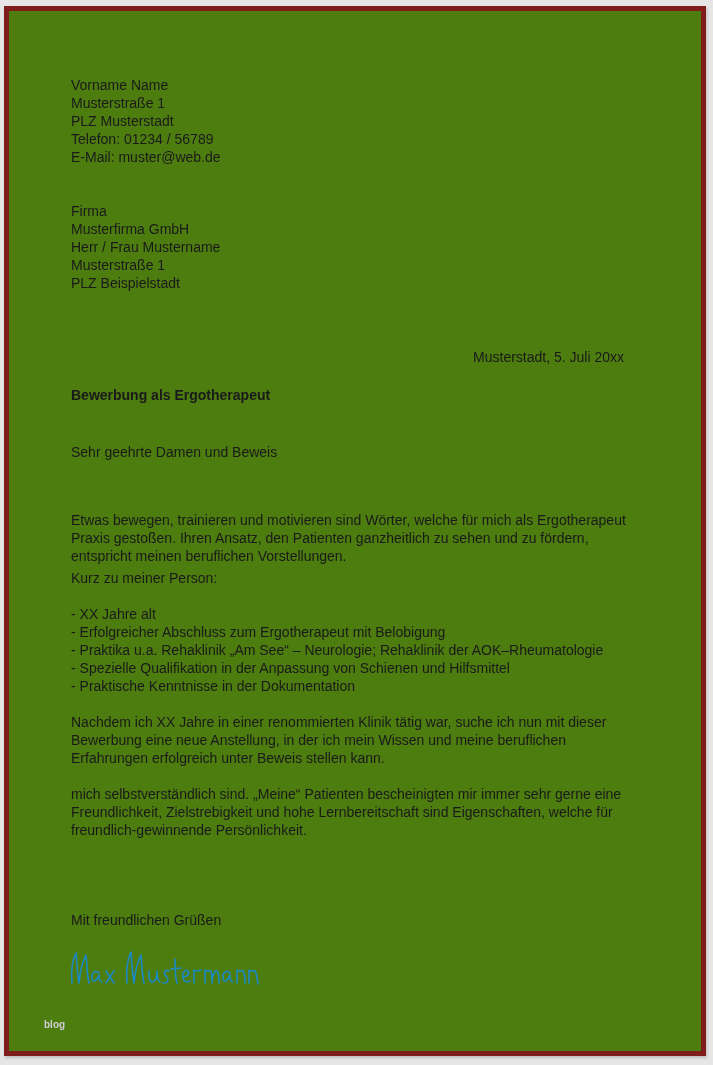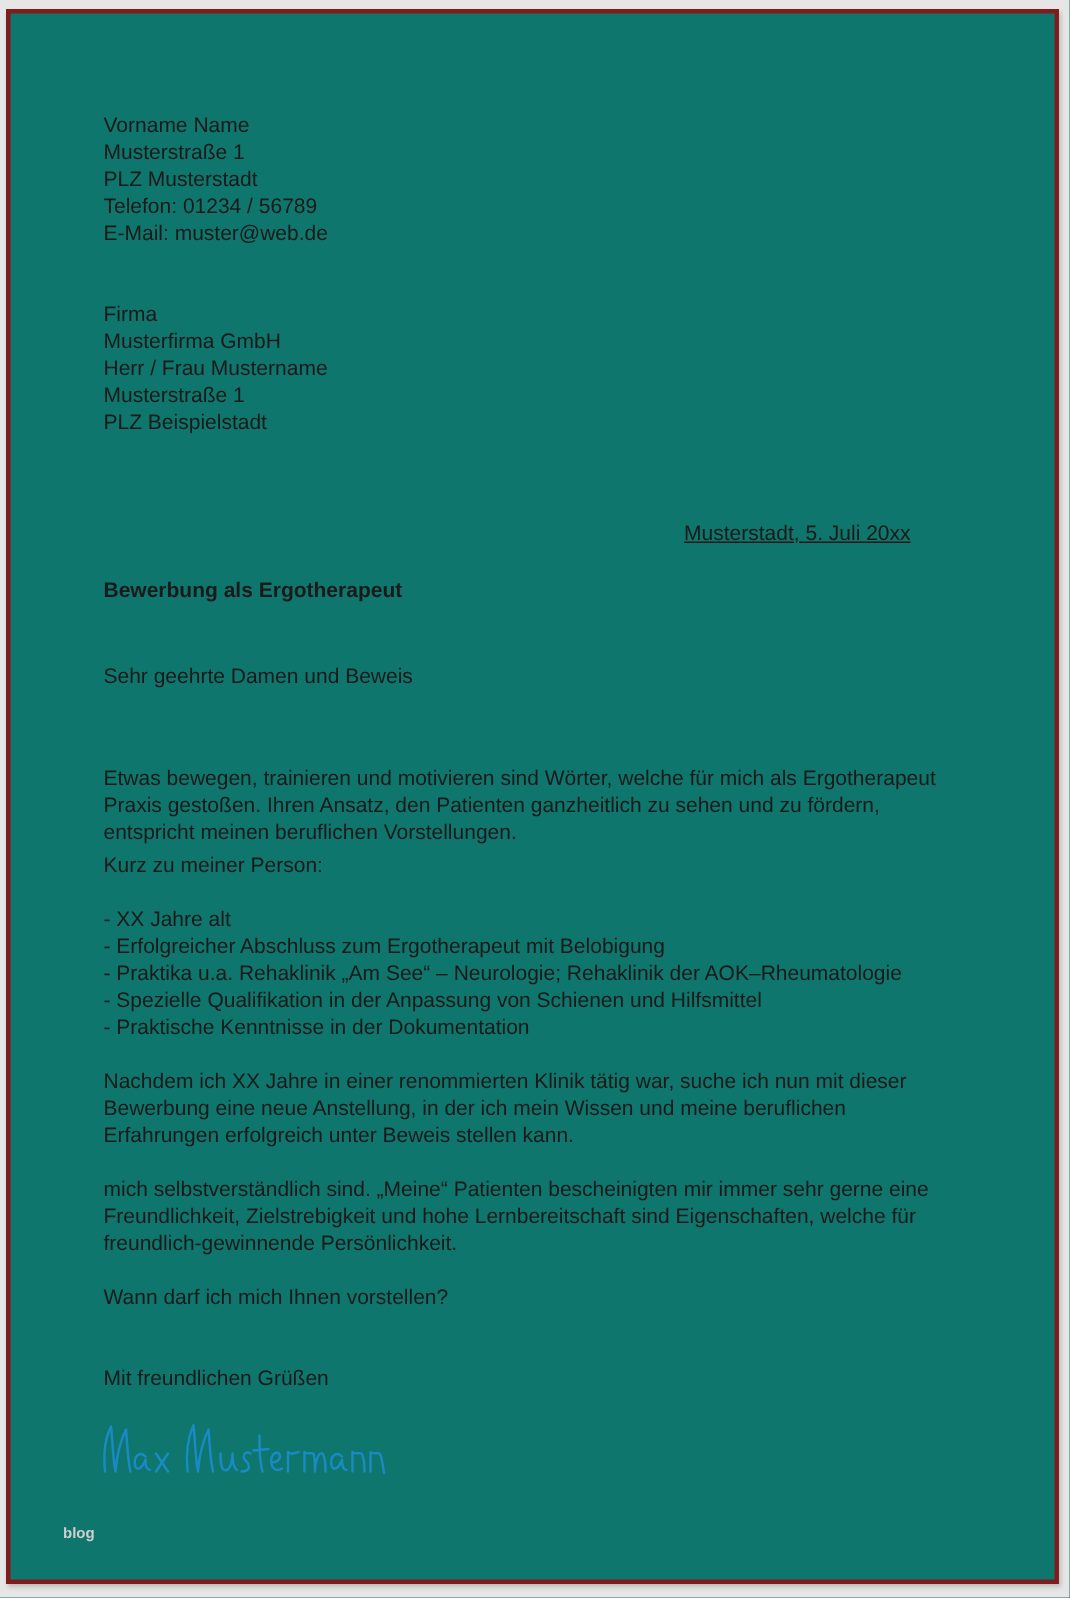--- a/index.html
+++ b/index.html
@@ -13,44 +13,43 @@
       position: relative;
       overflow: hidden;
       font-family: "Liberation Sans", sans-serif;
     }
     .page {
       position: absolute;
       left: 4px;
       top: 6px;
       width: 702px;
       height: 1050px;
-      background: #0f766e;
-      border: 3px solid #7f1d1d;
+      background: #4d7c0f;
+      border: 5px solid #7f1d1d;
       box-shadow: 1px 2px 3px rgba(0,0,0,0.18);
       box-sizing: border-box;
     }
     .text {
       font-size: 14px;
       line-height: 18px;
       color: #1a1a1a;
       white-space: nowrap;
     }
     .block {
       position: absolute;
       left: 62px;
     }
     .line { display: block; height: 18px; }
     .sender { top: 65px; }
     .recipient { top: 191px; }
     .date {
       position: absolute;
       top: 337px;
-      right: 96px;
+      right: 77px;
       text-align: center;
-      text-decoration: underline;
     }
     .subject {
       top: 375px;
       font-weight: bold;
     }
     .salutation { top: 432px; }
     .para1 { top: 468px; margin-top: 32px; }
     .intro { top: 558px; }
     .list { top: 594px; }
     .para2 { top: 702px; }
@@ -121,21 +120,20 @@
     <span class="line">Bewerbung eine neue Anstellung, in der ich mein Wissen und meine beruflichen</span>
     <span class="line">Erfahrungen erfolgreich unter Beweis stellen kann.</span>
   </div>
 
   <div class="block text para3">
     <span class="line">mich selbstverständlich sind. „Meine“ Patienten bescheinigten mir immer sehr gerne eine</span>
     <span class="line">Freundlichkeit, Zielstrebigkeit und hohe Lernbereitschaft sind Eigenschaften, welche für</span>
     <span class="line">freundlich-gewinnende Persönlichkeit.</span>
   </div>
 
-  <div class="block text question">Wann darf ich mich Ihnen vorstellen?</div>
 
   <div class="block text closing">Mit freundlichen Grüßen</div>
 
   <div class="signature">
     <svg width="200" height="52" viewBox="0 0 200 52">
       <g fill="none" stroke="#1a8ac6" stroke-width="1.6" stroke-linecap="round" stroke-linejoin="round">
 
         <path d="M3 44 C2 34, 3 22, 7 14 C8 22, 8 34, 10 44 C11 32, 14 22, 17 16 C18 26, 18 36, 20 44"></path>
 
         <path d="M30 34 C26 30, 22 34, 23 40 C24 44, 28 42, 30 36 C30 40, 31 43, 33 43"></path>

